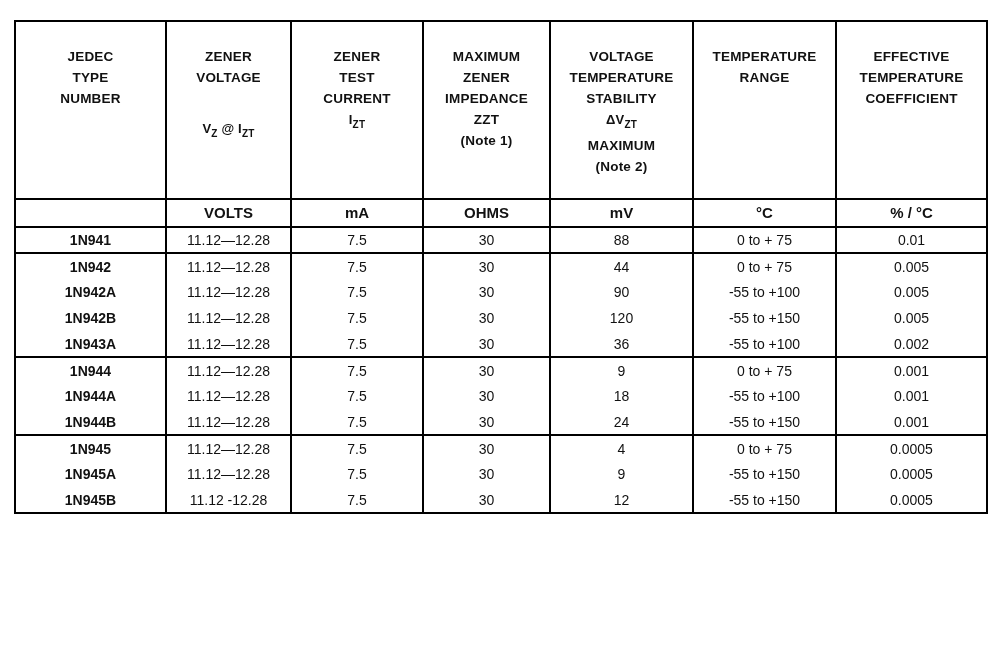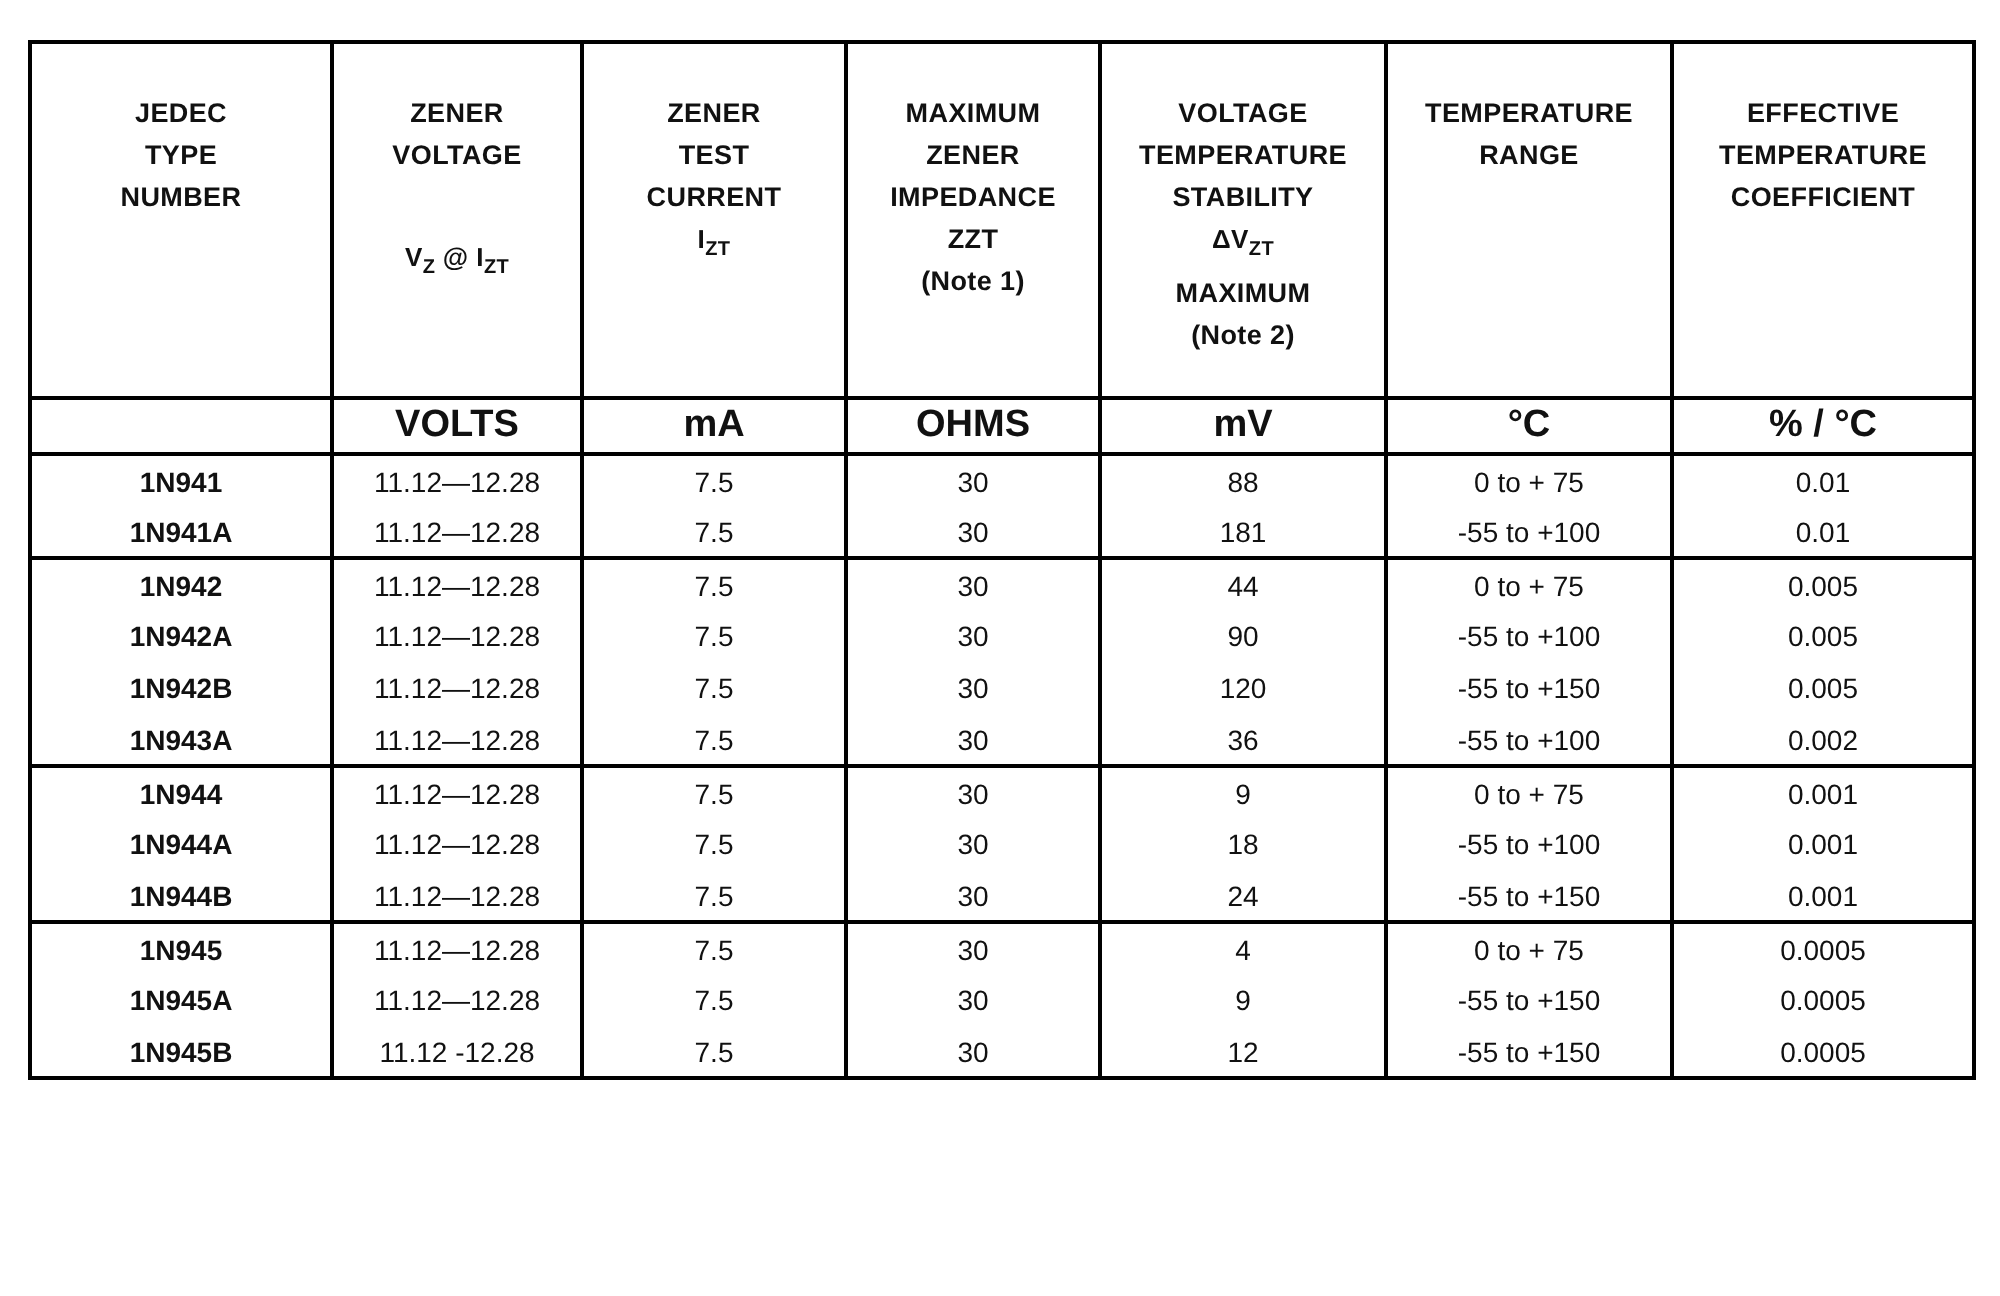--- a/index.html
+++ b/index.html
@@ -45,21 +45,21 @@
   .hdr .formula { margin-top: 30px; font-size: 13px; }
   .hdr .symbol { font-size: 13px; }
   sub { font-size: 10px; font-weight: 700; }
   .hdr .note { margin-top: auto; }
 
   
   tr.units-row th {
     height: 28px;
     border-top: 2px solid #000;
     border-bottom: 2px solid #000;
-    font-size: 19px;
+    font-size: 15px;
     font-weight: 700;
     line-height: 18px;
   }
 
   
   tbody td {
     height: 26px;
     font-size: 14px;
     line-height: 20px;
     padding: 2px 2px;
@@ -151,29 +151,20 @@
     <tbody id="tbody">
         <tr class="group-start">
           <td class="type-cell">1N941</td>
           <td>11.12—12.28</td>
           <td>7.5</td>
           <td>30</td>
           <td>88</td>
           <td>0 to + 75</td>
           <td>0.01</td>
         </tr>
-        <tr>
-          <td class="type-cell">1N941A</td>
-          <td>11.12—12.28</td>
-          <td>7.5</td>
-          <td>30</td>
-          <td>181</td>
-          <td>-55 to +100</td>
-          <td>0.01</td>
-        </tr>
         <tr class="group-start">
           <td class="type-cell">1N942</td>
           <td>11.12—12.28</td>
           <td>7.5</td>
           <td>30</td>
           <td>44</td>
           <td>0 to + 75</td>
           <td>0.005</td>
         </tr>
         <tr>

